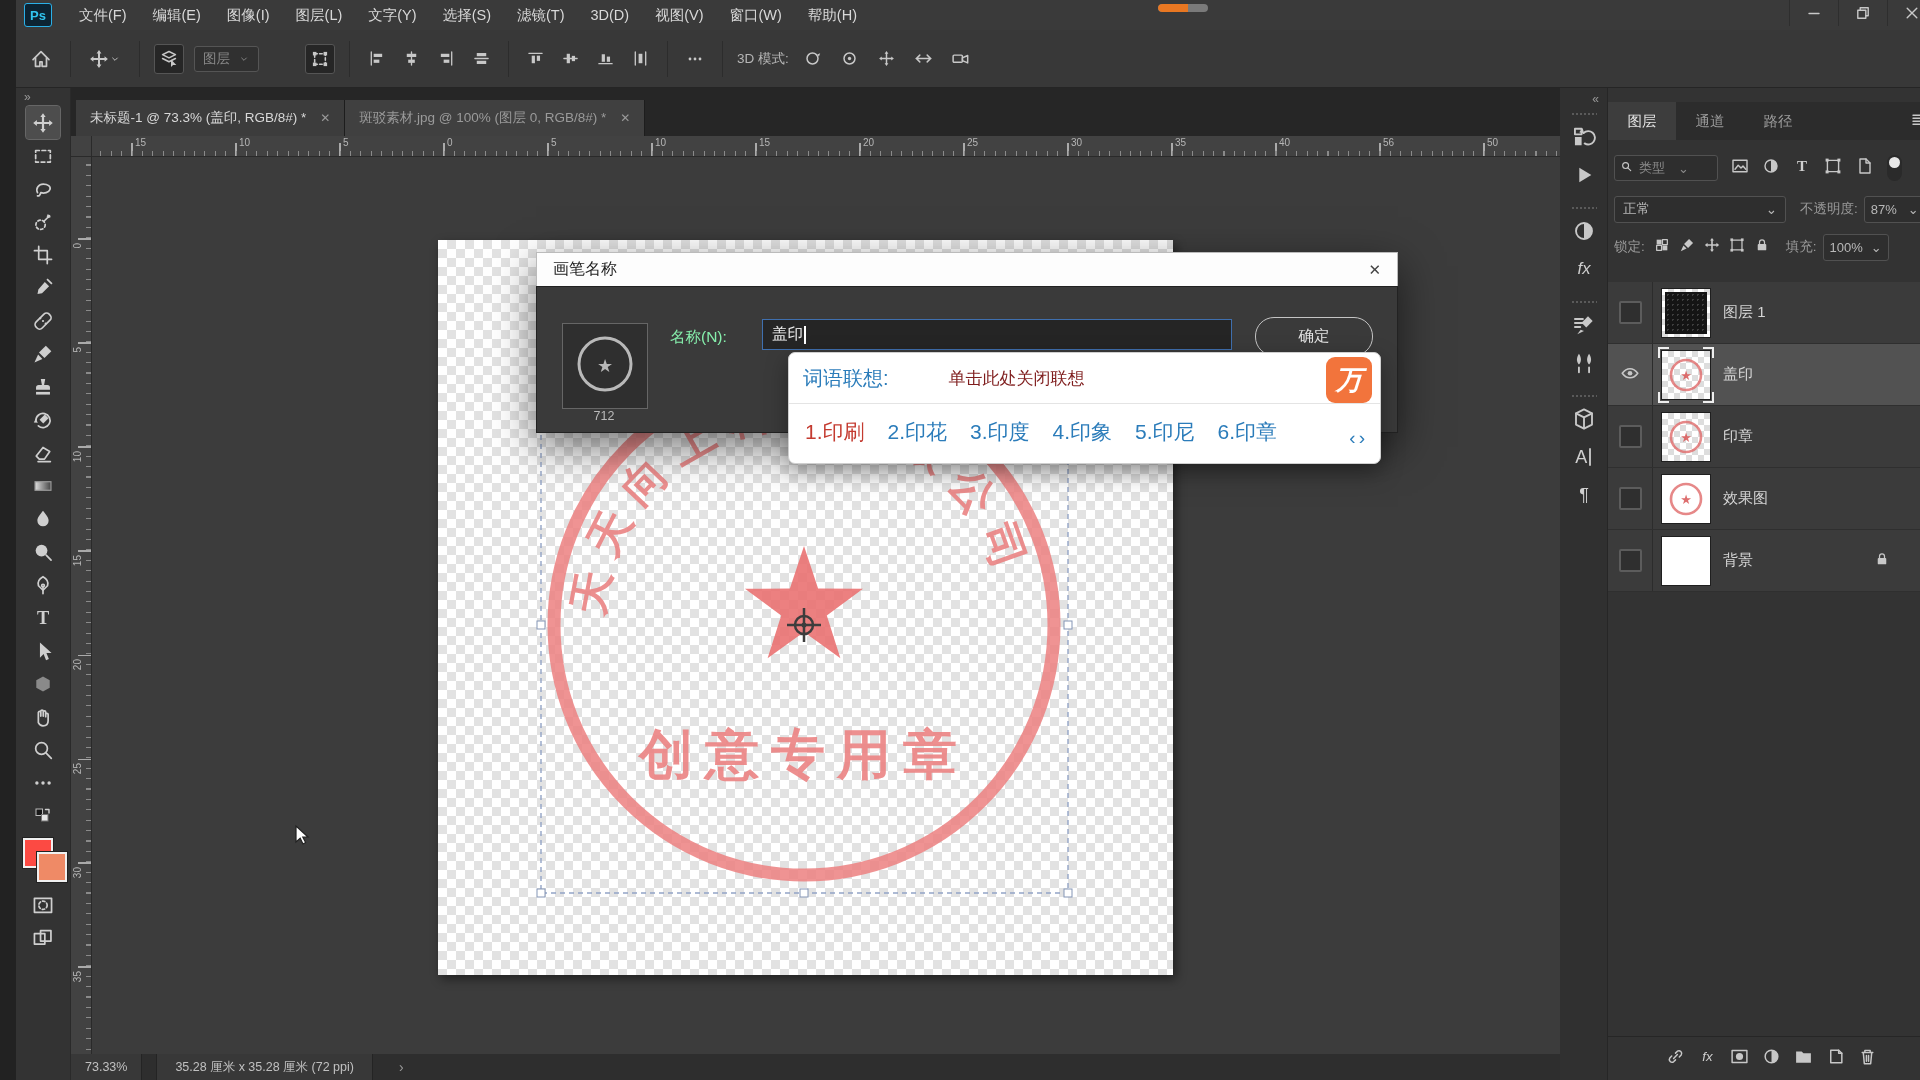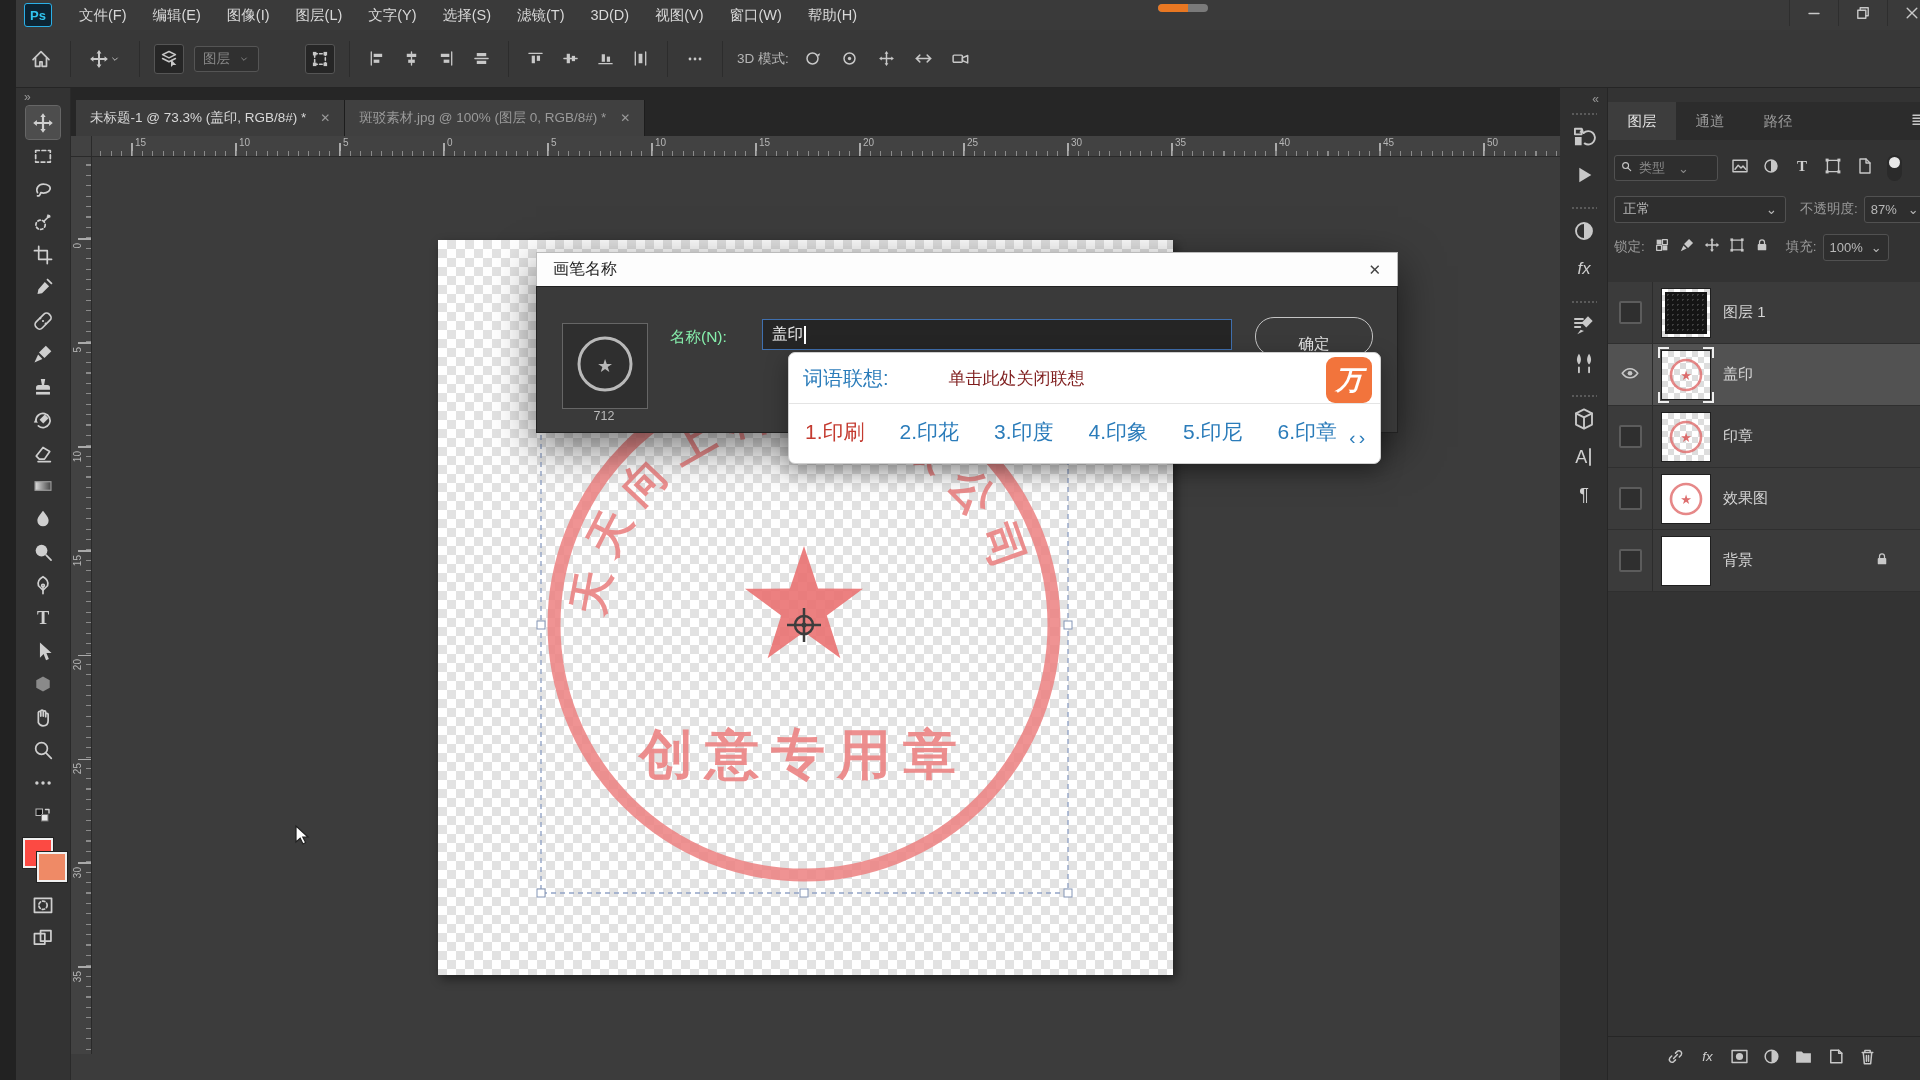--- a/index.html
+++ b/index.html
@@ -76,31 +76,31 @@
   #dialog-title{color:#222;font-size:16px;}
   #dialog-close{color:#444;font-size:15px;}
   #dialog-body{position:relative;height:147px;background:#3a3a3a;border:1px solid #222;box-sizing:border-box;}
   #brush-preview{position:absolute;left:25px;top:36px;width:84px;height:84px;background:#2f2f2f;border:1px solid #666;display:flex;align-items:center;justify-content:center;}
   #brush-preview-num{position:absolute;left:25px;top:122px;width:84px;text-align:center;font-size:12.5px;color:#bbb;}
   #name-label{position:absolute;left:133px;top:40px;font-size:15.5px;color:#86efac;}
   #name-input{position:absolute;left:225px;top:32px;width:470px;height:31px;background:#252525;border:1.5px solid #3f6fae;box-sizing:border-box;
               display:flex;align-items:center;padding-left:9px;font-size:15.5px;color:#eee;}
   .caret{display:inline-block;width:1.5px;height:18px;background:#fff;margin-left:1px;}
   #ok-button{position:absolute;left:718px;top:30px;width:116px;height:37px;border:1.5px solid #c4c4c4;border-radius:19px;
-             display:flex;align-items:flex-end;justify-content:center;font-size:15.5px;color:#e2e2e2;}
+             display:flex;align-items:center;justify-content:center;font-size:15.5px;color:#e2e2e2;}
 
   
   #ime{left:772px;top:352px;width:591px;height:110px;background:#fff;border:1px solid #cfcfcf;border-radius:7px;z-index:60;
        box-shadow:0 8px 22px rgba(0,0,0,.35);}
   #ime-header{display:flex;align-items:center;height:50px;padding:0 14px;gap:60px;border-bottom:1px solid #e4e4e4;}
   #ime-title{font-size:20px;}
   #ime-hint{font-size:17px;}
   #ime-logo{position:absolute;right:8px;top:4px;width:46px;height:46px;border-radius:9px;display:flex;align-items:center;justify-content:center;
             color:#fff;font-size:27px;font-weight:bold;font-style:italic;}
-  #ime-cands{display:flex;align-items:center;height:56px;padding:0 16px;gap:35px;font-size:21px;}
+  #ime-cands{display:flex;align-items:center;height:56px;padding:0 16px;gap:23px;font-size:21px;}
   #ime-arrows{position:absolute;right:12px;bottom:14px;font-size:19px;letter-spacing:3px;}
 
   
   #dockstrip{left:1544px;top:88px;width:48px;height:992px;background:#303030;border-right:1px solid #262626;box-sizing:border-box;}
   #dock-collapse{position:absolute;right:8px;top:4px;font-size:12px;color:#999;}
   .dock-grip{position:absolute;left:11px;width:26px;height:4px;background:radial-gradient(#5a5a5a 1px,transparent 1px);background-size:4px 4px;}
   .dock-ic{position:absolute;left:11px;width:26px;height:26px;display:flex;align-items:center;justify-content:center;}
 
   
   #panel{left:1592px;top:88px;width:328px;height:992px;background:#333;}
@@ -427,21 +427,21 @@
       <span class="hruler-num" style="left:272px">5</span>
       <span class="hruler-num" style="left:376px">0</span>
       <span class="hruler-num" style="left:480px">5</span>
       <span class="hruler-num" style="left:584px">10</span>
       <span class="hruler-num" style="left:688px">15</span>
       <span class="hruler-num" style="left:792px">20</span>
       <span class="hruler-num" style="left:896px">25</span>
       <span class="hruler-num" style="left:1000px">30</span>
       <span class="hruler-num" style="left:1104px">35</span>
       <span class="hruler-num" style="left:1208px">40</span>
-      <span class="hruler-num" style="left:1312px">45</span>
+      <span class="hruler-num" style="left:1312px">56</span>
       <span class="hruler-num" style="left:1416px">50</span>
     </div>
   <div id="vruler" class="abs">
       <span class="vruler-num" style="top:87px">0</span>
       <span class="vruler-num" style="top:191px">5</span>
       <span class="vruler-num" style="top:295px">10</span>
       <span class="vruler-num" style="top:399px">15</span>
       <span class="vruler-num" style="top:503px">20</span>
       <span class="vruler-num" style="top:607px">25</span>
       <span class="vruler-num" style="top:711px">30</span>
@@ -988,17 +988,22 @@
           </span></span>
         <span><span class="ic-wrap" style="display:inline-flex;align-items:center;justify-content:center;">
             <svg class="ic" width="19" height="19" viewBox="0 0 18 18">
               <path class="s" d="M4 5.2h10M6.5 5.2V3.2h5v2M5 5.2l1 10.6h6l1-10.6"></path>
               <path class="s" d="M8 8v5.4M10 8v5.4"></path>
             </svg>
           </span></span>
       </div>
   </div>
 
+  <div id="statusbar" class="abs">
+    <div id="status-zoom">73.33%</div>
+    <div id="status-info">35.28 厘米 x 35.28 厘米 (72 ppi)</div>
+    <div id="status-chev">›</div>
+  </div>
 
   <svg id="mouse-cursor" class="abs" width="22" height="22" viewBox="0 0 22 22">
     <path d="M4 2 L4 18 L8.2 14.2 L11 20 L13.6 18.6 L10.8 13 L16 13 Z" fill="#fff" stroke="#222" stroke-width="1.2"></path>
   </svg>
 </div>
 
 </body></html>

